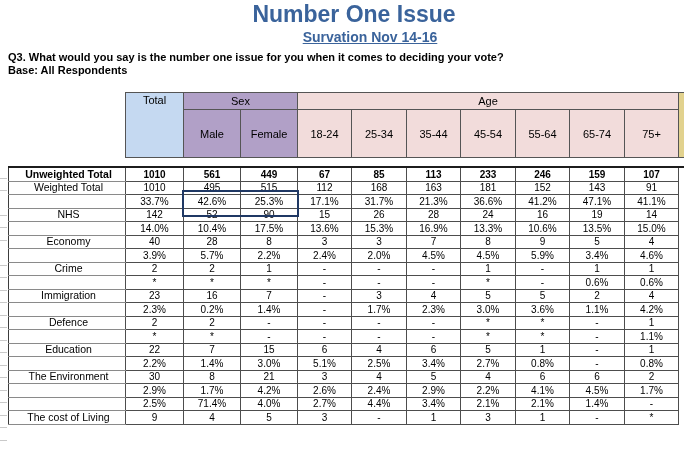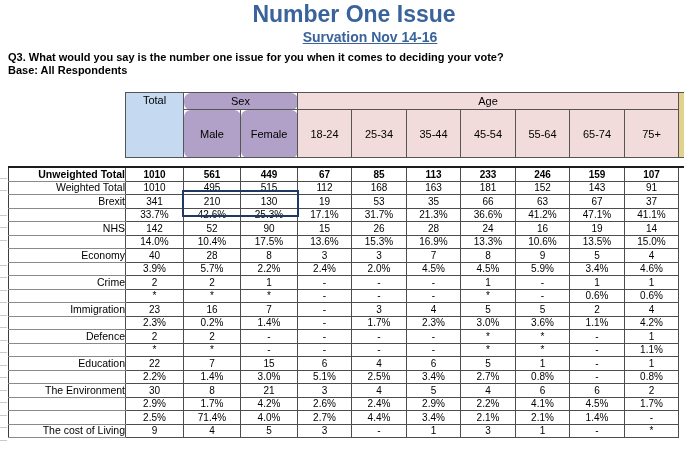--- a/index.html
+++ b/index.html
@@ -24,40 +24,40 @@
     border-collapse:collapse; table-layout:fixed;
     border:1px solid #3c3c3c;
   }
   #header-table td {
     border:1px solid #555; font-size:11px; text-align:center;
     padding:0; overflow:hidden; white-space:nowrap;margin-left:28px;
   }
   #header-table tr.hr1 { height:17px; }
   #header-table tr.hr2 { height:48px; }
   .cell-total { background:var(--total-fill,#C5D9F1); vertical-align:top; padding-top:1px !important; }
-  .cell-sex   { background:var(--sex-fill,#B1A0C7);border-radius:7px; }
+  .cell-sex   { background:var(--sex-fill,#B1A0C7); }
   .cell-age   { background:var(--age-fill,#F2DCDB); }
   .cell-strip { background:var(--strip-fill,#E2D28E); }
 
   
   #body-wrap { position:absolute; left:8px; top:166px; width:676px; }
   #body-table {
     border-collapse:collapse; table-layout:fixed; width:676px;
     border-top:2px solid #1c1c1c; border-left:1px solid #3c3c3c;
   }
   #body-table td {
     height:12.5px; padding:0; font-size:10px; line-height:11px;
     overflow:hidden; white-space:nowrap; vertical-align:middle;
   }
   #body-table td.data {
     border:1px solid #4d4d4d; text-align:center;
   }
   #body-table td.label {
     border-right:1px solid #4d4d4d; border-bottom:1px solid #8a8a8a;
-    text-align:right; padding-left:3px; font-size:10.5px;
+    text-align:center; padding-left:3px; font-size:10.5px;
   }
   #body-table td.partial { border-left:1px solid #4d4d4d; }
   #body-table tr.bold td { font-weight:bold; }
 
   .hl-box {
     position:absolute; left:174px; top:24px; width:117px; height:27px;
     border:2px solid var(--sel-border,#1F3864); box-sizing:border-box;
     pointer-events:none;
   }
   
@@ -153,34 +153,20 @@
             <td class="data">112</td>
             <td class="data">168</td>
             <td class="data">163</td>
             <td class="data">181</td>
             <td class="data">152</td>
             <td class="data">143</td>
             <td class="data">91</td>
             <td class="partial"></td>
           </tr>
           <tr>
-            <td class="label">Brexit</td>
-            <td class="data">341</td>
-            <td class="data">210</td>
-            <td class="data">130</td>
-            <td class="data">19</td>
-            <td class="data">53</td>
-            <td class="data">35</td>
-            <td class="data">66</td>
-            <td class="data">63</td>
-            <td class="data">67</td>
-            <td class="data">37</td>
-            <td class="partial"></td>
-          </tr>
-          <tr>
             <td class="label"></td>
             <td class="data">33.7%</td>
             <td class="data">42.6%</td>
             <td class="data">25.3%</td>
             <td class="data">17.1%</td>
             <td class="data">31.7%</td>
             <td class="data">21.3%</td>
             <td class="data">36.6%</td>
             <td class="data">41.2%</td>
             <td class="data">47.1%</td>

